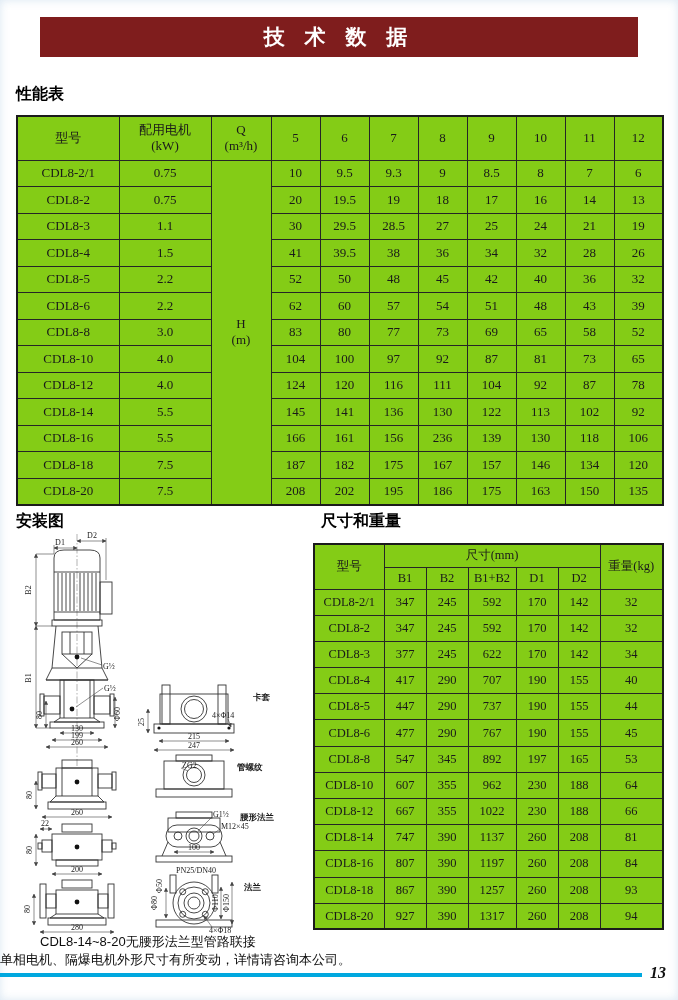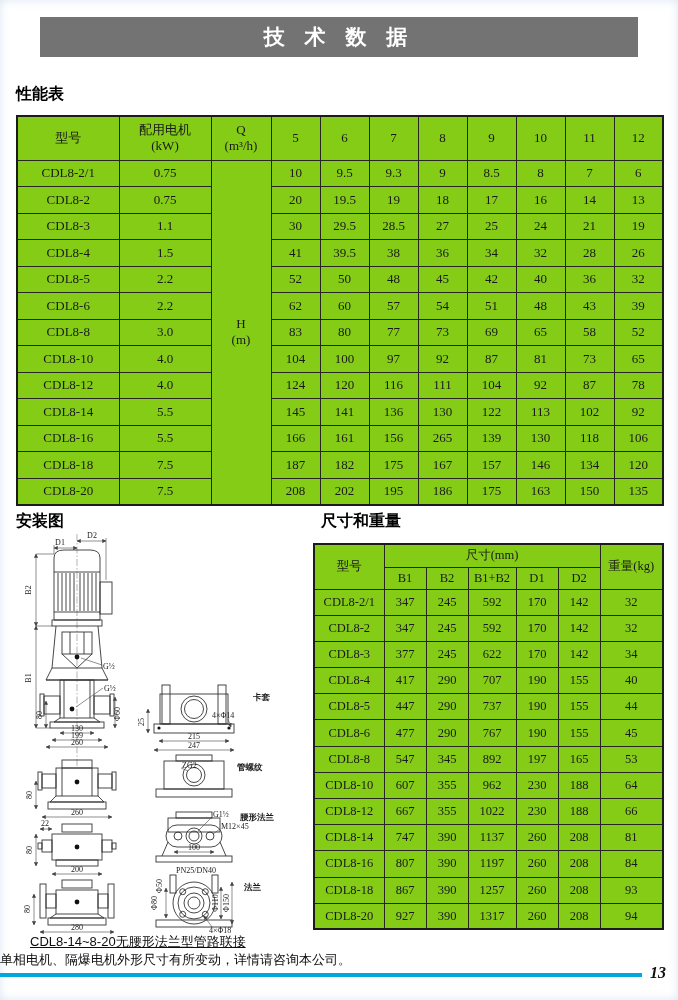--- a/index.html
+++ b/index.html
@@ -4,21 +4,21 @@
 <style>
   html,body{margin:0;padding:0;}
   body{
     width:678px;height:1000px;position:relative;background:#ffffff;
     font-family:"Liberation Sans",sans-serif;color:#111;
     box-shadow:inset 0 0 10px rgba(140,180,215,.32);
     overflow:hidden;
   }
   .banner{
     position:absolute;left:40px;top:17px;width:598px;height:40px;
-    background:#737373;color:#fff;display:flex;align-items:center;justify-content:center;
+    background:#7f1d1d;color:#fff;display:flex;align-items:center;justify-content:center;
     font-size:21px;font-weight:bold;letter-spacing:7px;
   }
   .sec-heading{
     position:absolute;font-size:16px;font-weight:bold;color:#000;
     font-family:"Liberation Sans",sans-serif;
   }
   #h-perf{left:16px;top:84px;text-align:right;}
   #h-install{left:16px;top:511px;}
   #h-dims{left:313px;top:511px;margin-left:8px;}
 
@@ -37,21 +37,21 @@
 
   #diagram{position:absolute;left:16px;top:528px;width:295px;height:408px;}
   #diagram text{font-family:"Liberation Serif",serif;font-size:8px;fill:#1a1a1a;}
   #diagram text.cn{font-size:8.5px;font-weight:bold;}
   #diagram .ln{stroke:#333;stroke-width:0.9;fill:none;}
   #diagram .dim{stroke:#444;stroke-width:0.6;fill:none;}
   #diagram .cl{stroke:#666;stroke-width:0.5;stroke-dasharray:7 2 1.5 2;fill:none;}
   #diagram .dot{fill:#111;}
 
   .note{position:absolute;font-size:13px;color:#0d0d0d;z-index:5;}
-  #note1{left:30px;top:933px;text-decoration:underline;}
+  #note1{left:40px;top:933px;}
   #note2{left:0;top:951px;}
   .rule{position:absolute;left:0;top:973px;width:642px;height:3.5px;background:#00a8df;}
   .pagenum{position:absolute;right:12px;top:964px;font-family:"Liberation Serif",serif;
     font-style:italic;font-weight:bold;font-size:16px;color:#111;}
 </style>
 </head>
 <body>
 
 <div class="banner">
   <span>技 术 数 据</span>
@@ -216,21 +216,21 @@
         <td>113</td>
         <td>102</td>
         <td>92</td>
       </tr>
   <tr>
         <td>CDL8-16</td>
         <td>5.5</td>
         <td>166</td>
         <td>161</td>
         <td>156</td>
-        <td>265</td>
+        <td>236</td>
         <td>139</td>
         <td>130</td>
         <td>118</td>
         <td>106</td>
       </tr>
   <tr>
         <td>CDL8-18</td>
         <td>7.5</td>
         <td>187</td>
         <td>182</td>

